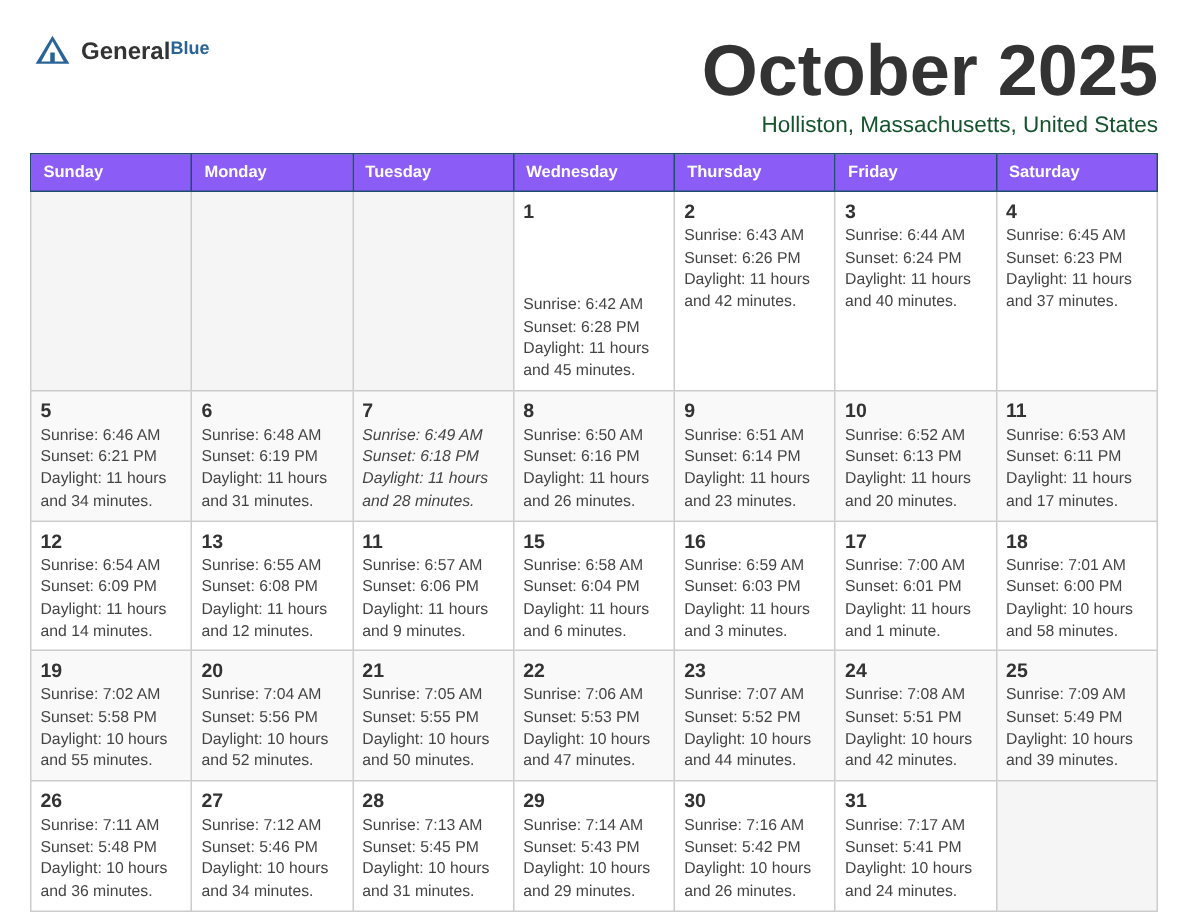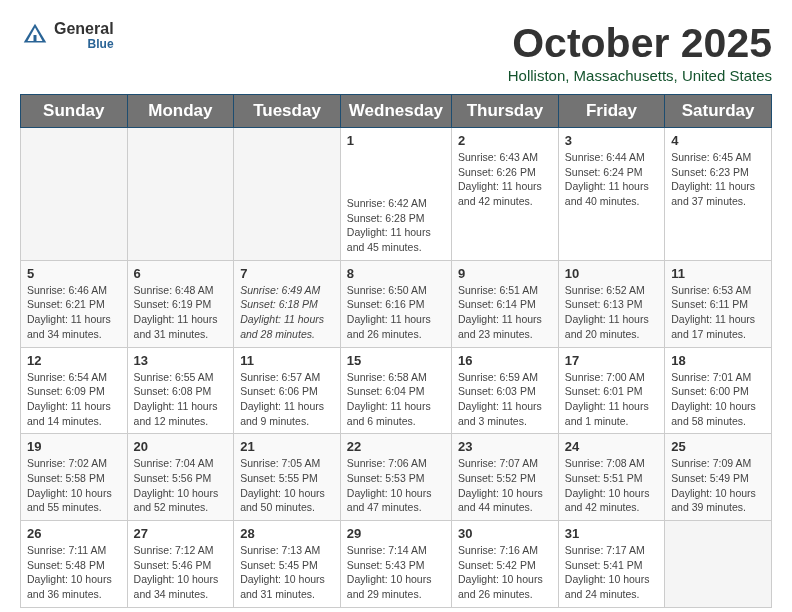--- a/index.html
+++ b/index.html
@@ -16,61 +16,60 @@
       align-items: flex-start;
       margin-bottom: 10px;
     }
     .logo {
       display: flex;
       align-items: center;
       gap: 4px;
     }
     .logo-text {
       display: flex;
-      flex-direction: column;
+      flex-direction: row;
       line-height: 1.1;
-      align-items: flex-end;
     }
     .logo-general {
       font-size: 16px;
       font-weight: bold;
       color: #333;
     }
     .logo-blue {
       font-size: 12px;
       font-weight: bold;
       color: #2a6496;
     }
     .logo-icon {
       width: 30px;
       height: 30px;
     }
     .title-area {
       text-align: right;
     }
     .month-title {
-      font-size: 41px;
+      font-size: 48px;
       font-weight: bold;
       color: #333;
     }
     .location {
       font-size: 15px;
       color: #14532d;
     }
     .calendar {
       width: 100%;
       border-collapse: collapse;
       border: 1px solid #ccc;
     }
     .calendar th {
-      background-color: #737373;
+      background-color: #8b5cf6;
       color: #fff;
-      text-align: center;
+      text-align: left;
       padding: 6px 8px;
-      font-size: 17px;
+      font-size: 11px;
       border: 1px solid #1e4d70;
     }
     .calendar td {
       vertical-align: top;
       border: 1px solid #ccc;
       padding: 5px 6px;
       width: 107px;
       min-height: 80px;
       font-size: 11px;
       color: #333;

